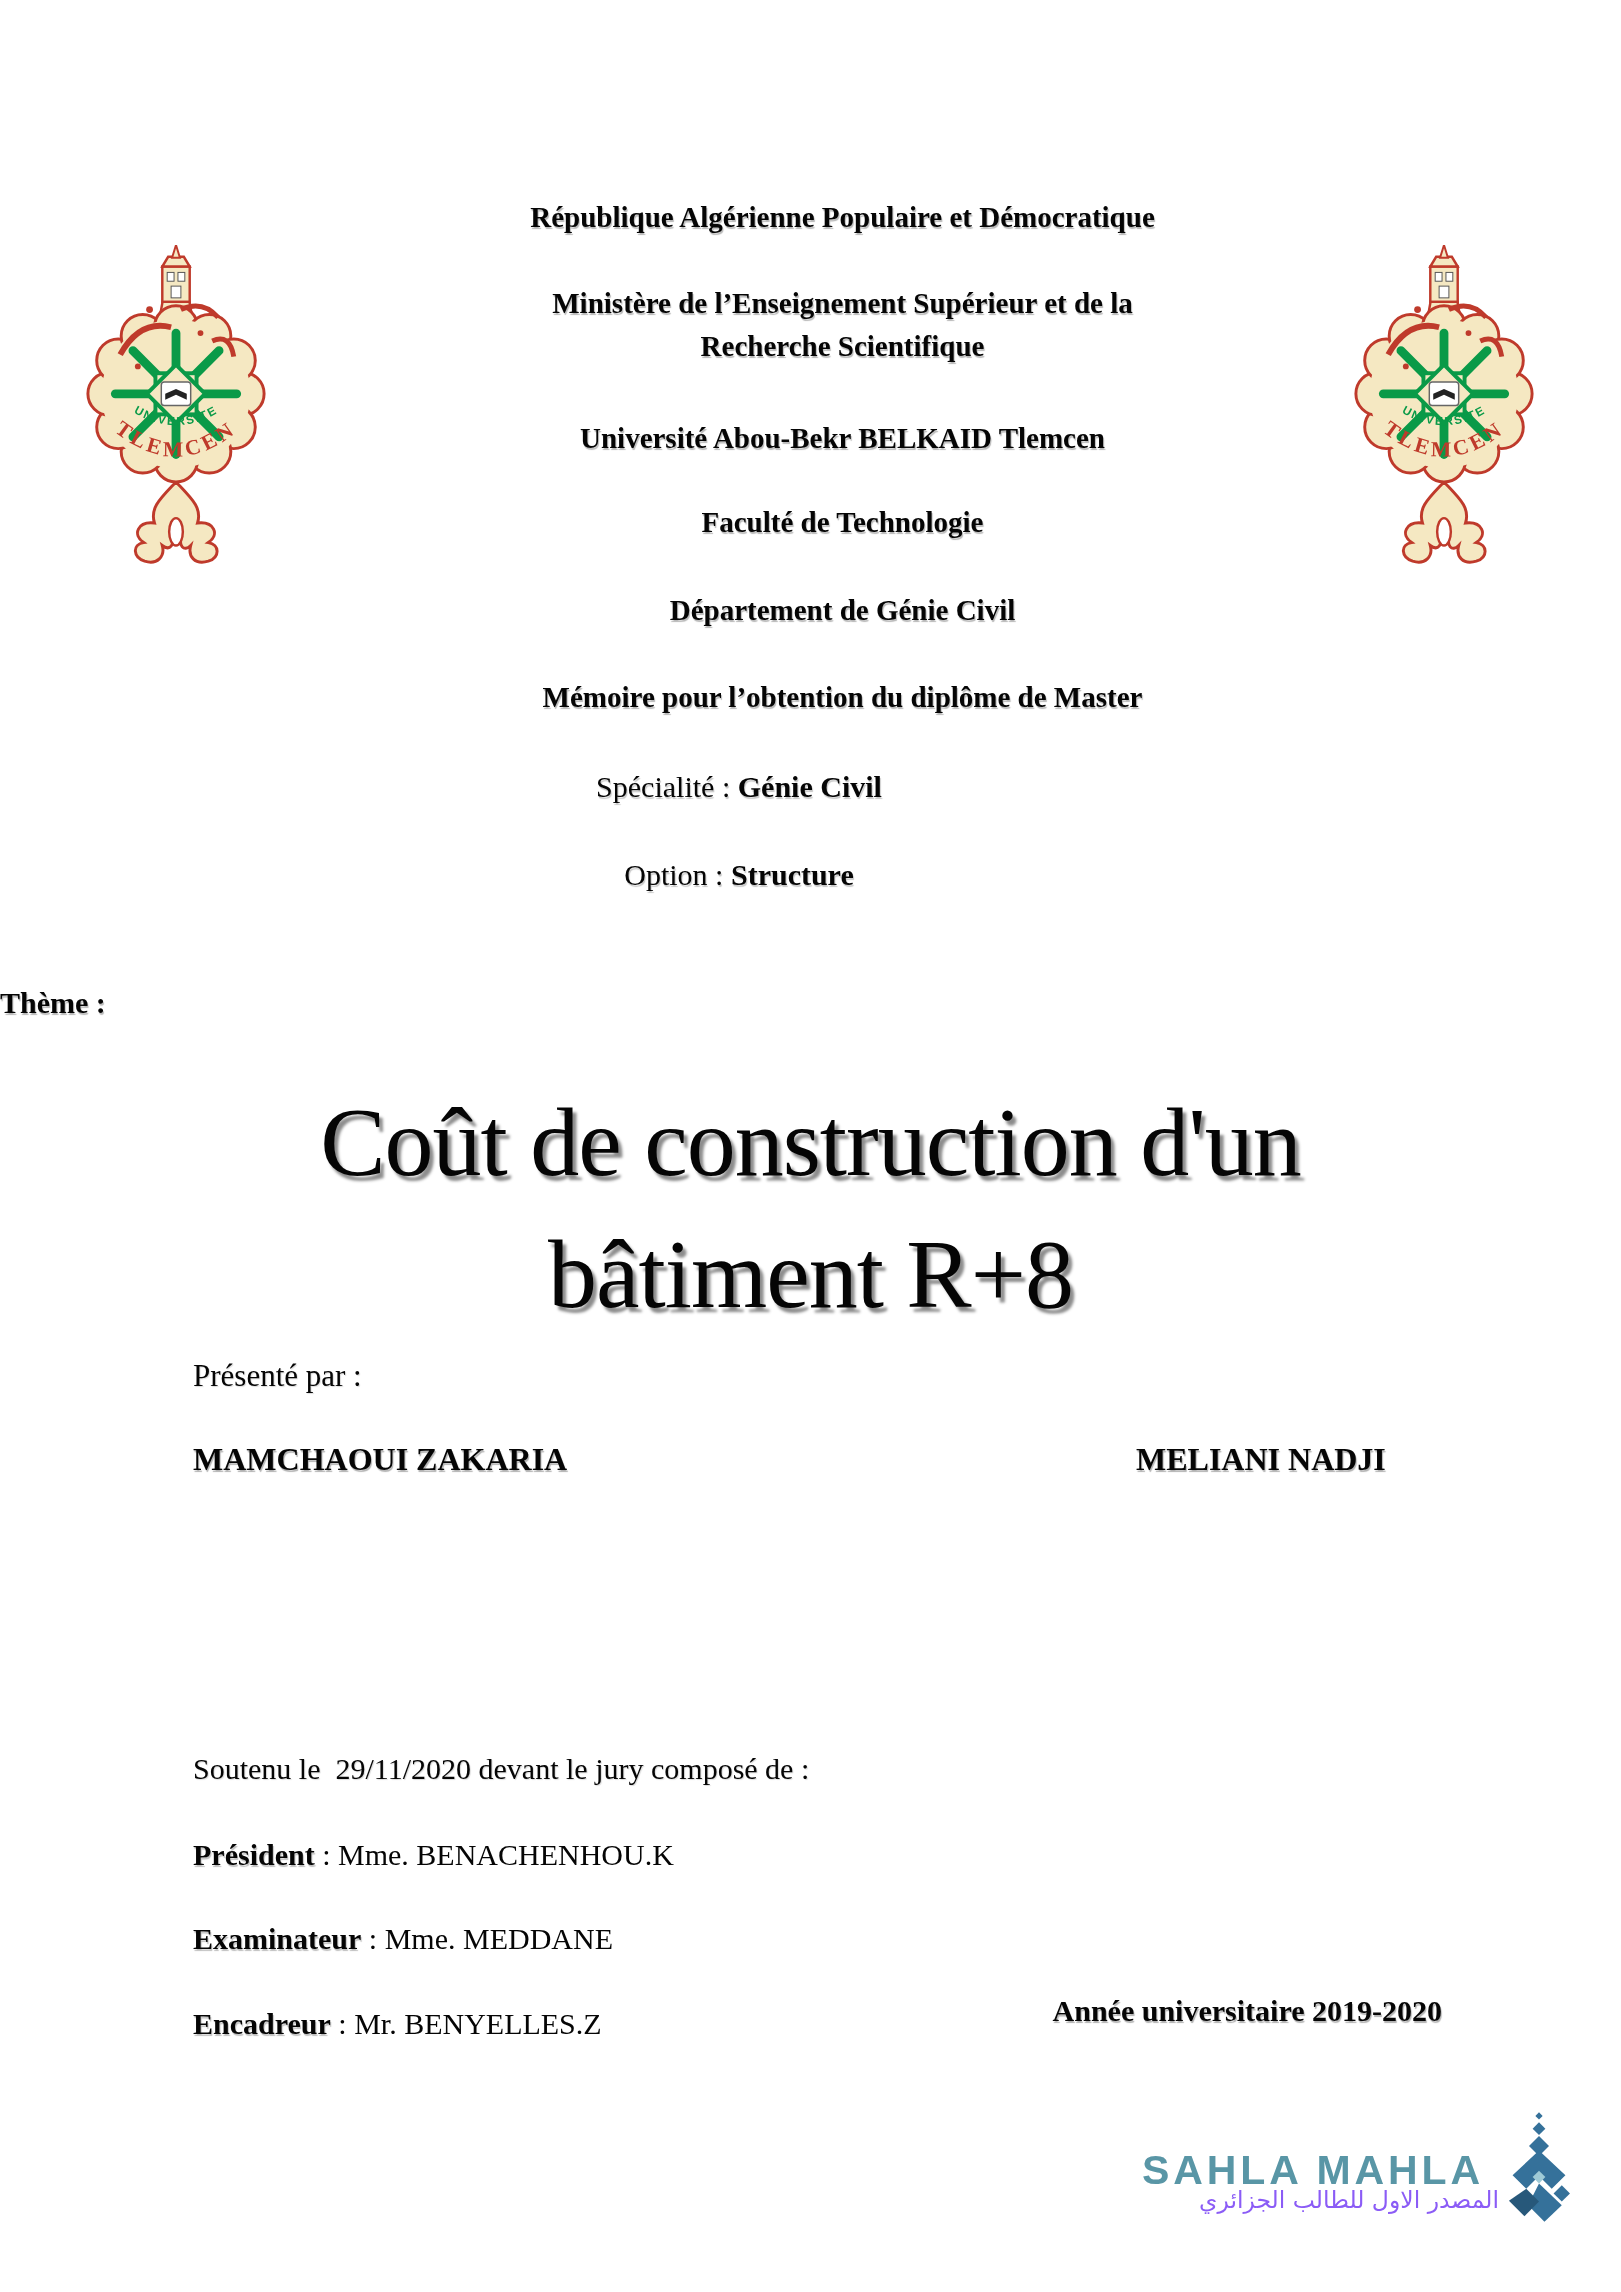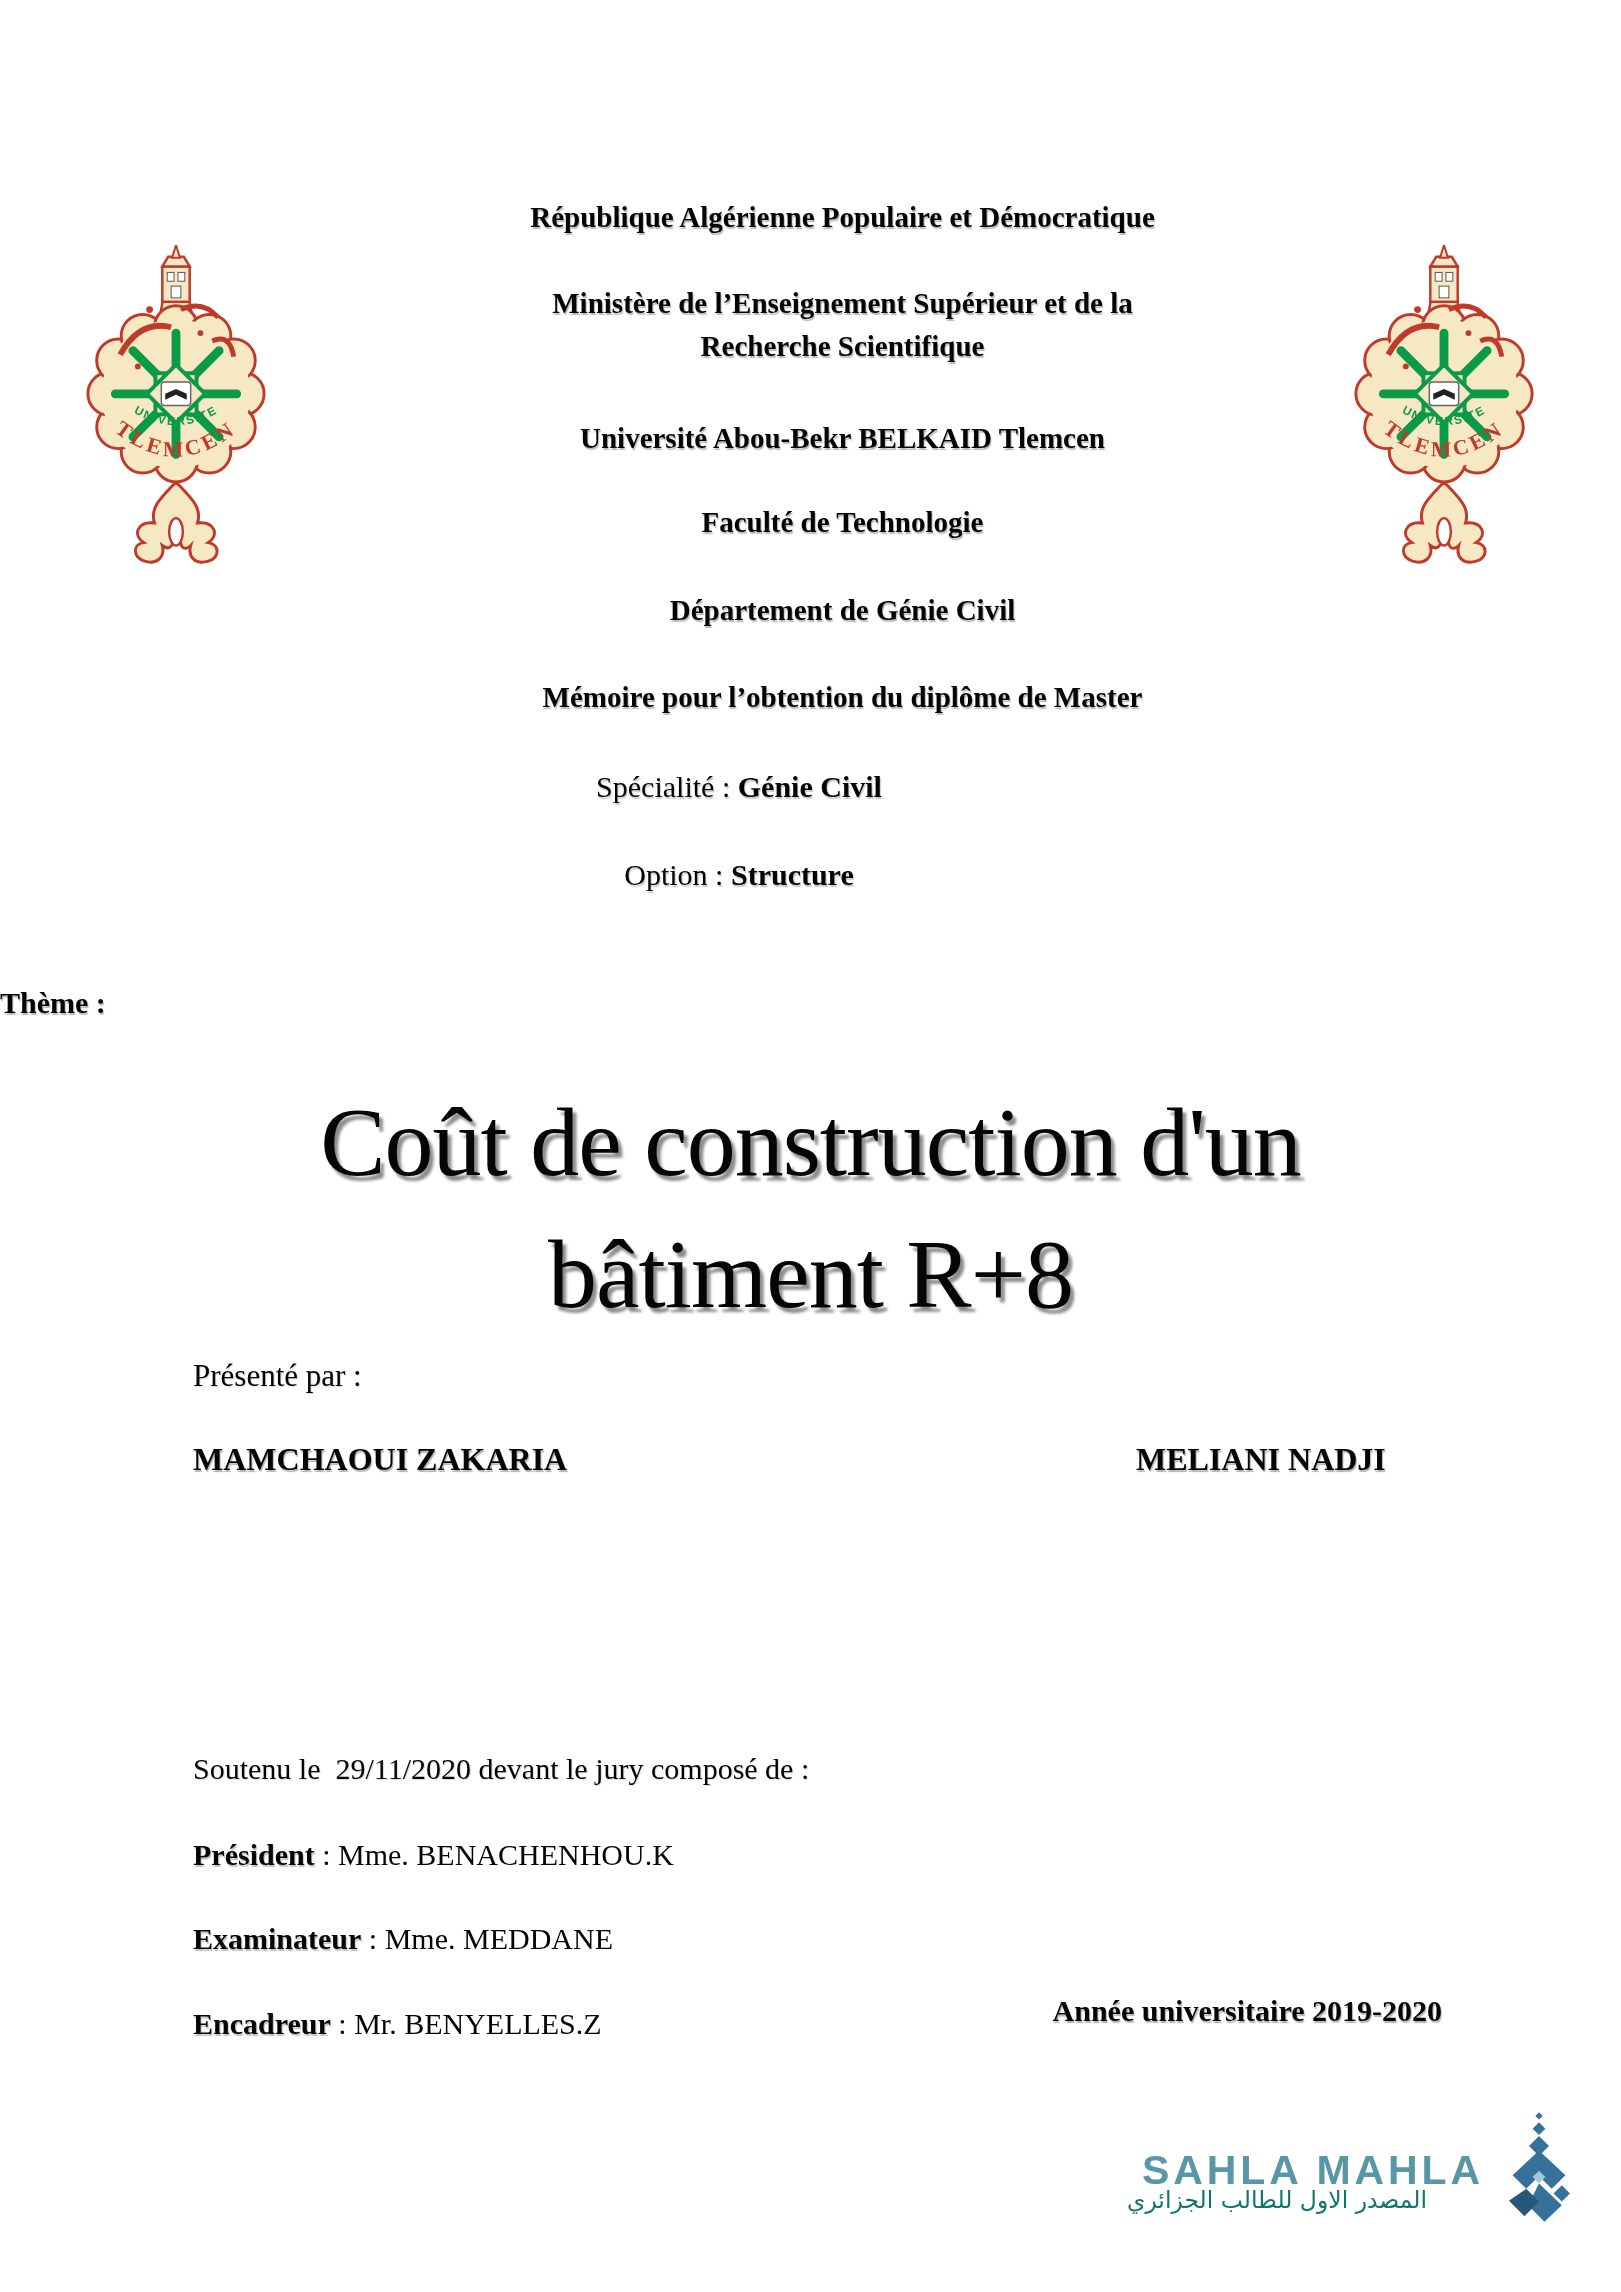--- a/index.html
+++ b/index.html
@@ -50,23 +50,23 @@
     font-size:30px;font-weight:bold;
     text-shadow:1px 2px 1px rgba(0,0,0,0.3);
   }
   .sahla-brand{
     left:1127px;top:2147px;width:372px;text-align:center;
     font-family:"Liberation Sans", sans-serif;
     font-size:41px;font-weight:bold;letter-spacing:3.9px;
     color:#5996a6;
   }
   .sahla-tagline{
-    left:1127px;top:2186px;width:372px;text-align:left;
+    left:1127px;top:2186px;width:372px;text-align:right;
     font-family:"DejaVu Sans", sans-serif;
-    font-size:23.5px;color:#0f766e;
+    font-size:23.5px;color:#8b5cf6;
   }
   .logo-box{width:186px;height:325px;}
   .logo-left{left:83px;top:245px;}
   .logo-right{left:1351px;top:245px;}
   .sahla-icon{left:1498px;top:2109px;width:82px;height:116px;}
 </style>
 </head>
 <body>
 
 <div class="page">

